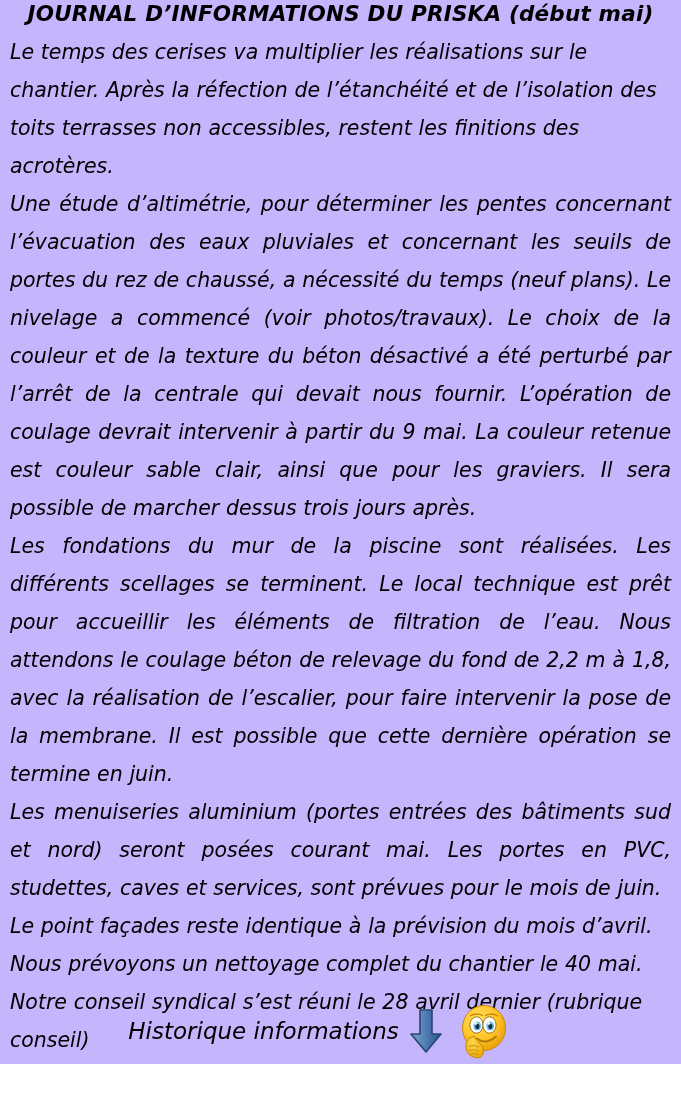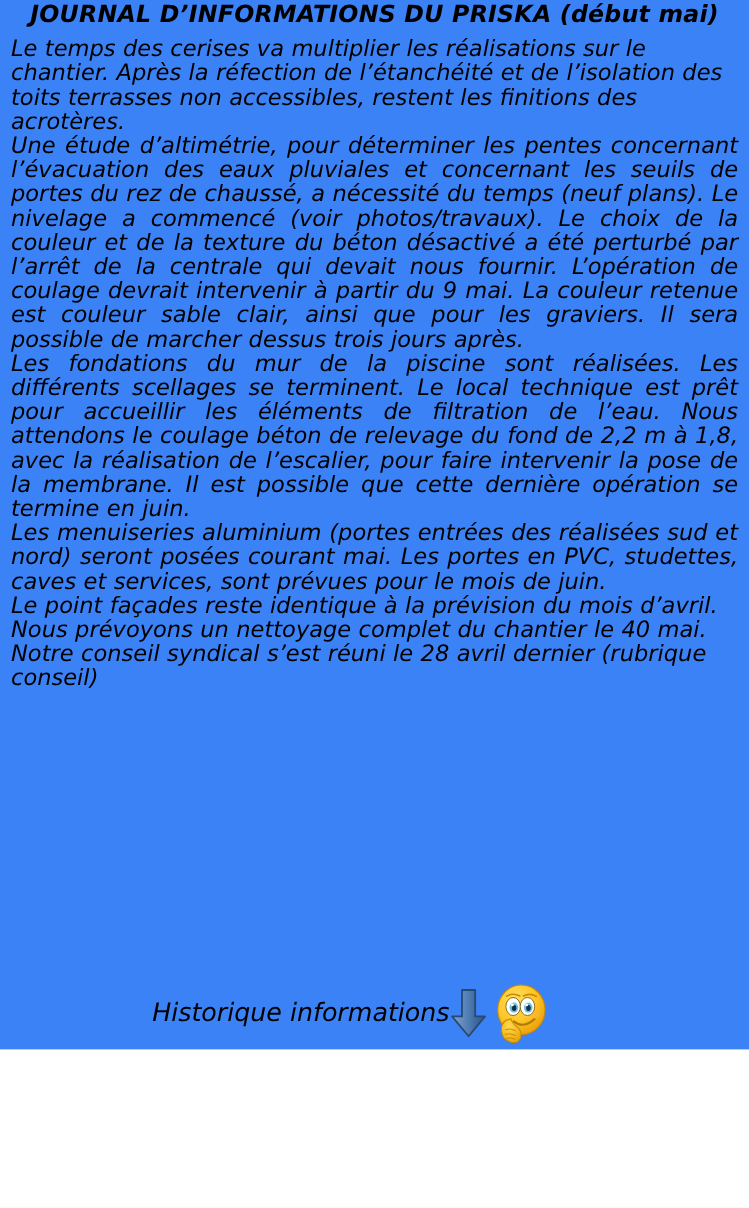--- a/index.html
+++ b/index.html
@@ -12,22 +12,22 @@
     width: 681px;
     height: 1098px;
     overflow: hidden;
     font-family: "DejaVu Sans", sans-serif;
     color: #000000;
   }
 
   .page {
     position: relative;
     width: 681px;
-    height: 954px;
-    background: #3b82f6;
+    height: 1064px;
+    background: #c4b5fd;
     box-sizing: border-box;
     padding: 0 10px 0 10px;
   }
 
   
   .doc-title {
     text-align: center;
     font-family: "DejaVu Sans", sans-serif;
     font-style: italic;
     font-size: 21.5px;
@@ -37,21 +37,21 @@
     margin: 0;
     padding-top: 1px;
     white-space: nowrap;
   }
 
   
   .para {
     font-family: "DejaVu Sans", sans-serif;
     font-style: italic;
     font-size: 20.5px;
-    line-height: 22px;
+    line-height: 38px;
     color: #000;
     margin: 0;
     text-align: justify;
     text-justify: inter-word;
     word-spacing: 0.2px;
   }
   .para.lead {
     text-align: left;
   }
   .para + .para {
@@ -62,20 +62,21 @@
 
   
   .footer-row {
     position: absolute;
     left: 0;
     right: 0;
     bottom: 4px;
     display: flex;
     align-items: center;
     justify-content: center;
+    gap: 10px;
     padding-right: 42px;
   }
   .footer-label {
     font-family: "DejaVu Sans", sans-serif;
     font-style: italic;
     font-size: 23px;
     line-height: 30px;
     color: #000;
     white-space: nowrap;
   }
@@ -98,21 +99,21 @@
 <div class="page">
 
   <h1 class="doc-title">JOURNAL D’INFORMATIONS DU PRISKA (début mai)</h1>
 
   <p class="para para-1 lead">Le temps des cerises va multiplier les réalisations sur le chantier. Après la réfection de l’étanchéité et de l’isolation des toits terrasses non accessibles, restent les finitions des acrotères.</p>
 
   <p class="para">Une étude d’altimétrie, pour déterminer les pentes concernant l’évacuation des eaux pluviales et concernant les seuils de portes du rez de chaussé, a nécessité du temps (neuf plans). Le nivelage a commencé (voir photos/travaux). Le choix de la couleur et de la texture du béton désactivé a été perturbé par l’arrêt de la centrale qui devait nous fournir. L’opération de coulage devrait intervenir à partir du 9 mai. La couleur retenue est couleur sable clair, ainsi que pour les graviers. Il sera possible de marcher dessus trois jours après.</p>
 
   <p class="para">Les fondations du mur de la piscine sont réalisées. Les différents scellages se terminent. Le local technique est prêt pour accueillir les éléments de filtration de l’eau. Nous attendons le coulage béton de relevage du fond de 2,2 m à 1,8, avec la réalisation de l’escalier, pour faire intervenir la pose de la membrane. Il est possible que cette dernière opération se termine en juin.</p>
 
-  <p class="para">Les menuiseries aluminium (portes entrées des réalisées sud et nord) seront posées courant mai. Les portes en PVC, studettes, caves et services, sont prévues pour le mois de juin.</p>
+  <p class="para">Les menuiseries aluminium (portes entrées des bâtiments sud et nord) seront posées courant mai. Les portes en PVC, studettes, caves et services, sont prévues pour le mois de juin.</p>
 
   <p class="para lead">Le point façades reste identique à la prévision du mois d’avril. Nous prévoyons un nettoyage complet du chantier le 40 mai.</p>
 
   <p class="para lead">Notre conseil syndical s’est réuni le 28 avril dernier (rubrique conseil)</p>
 
   <div class="footer-row">
 
     <span class="footer-label">Historique informations</span>
 
     <svg class="down-arrow-icon" viewBox="0 0 34 46">

